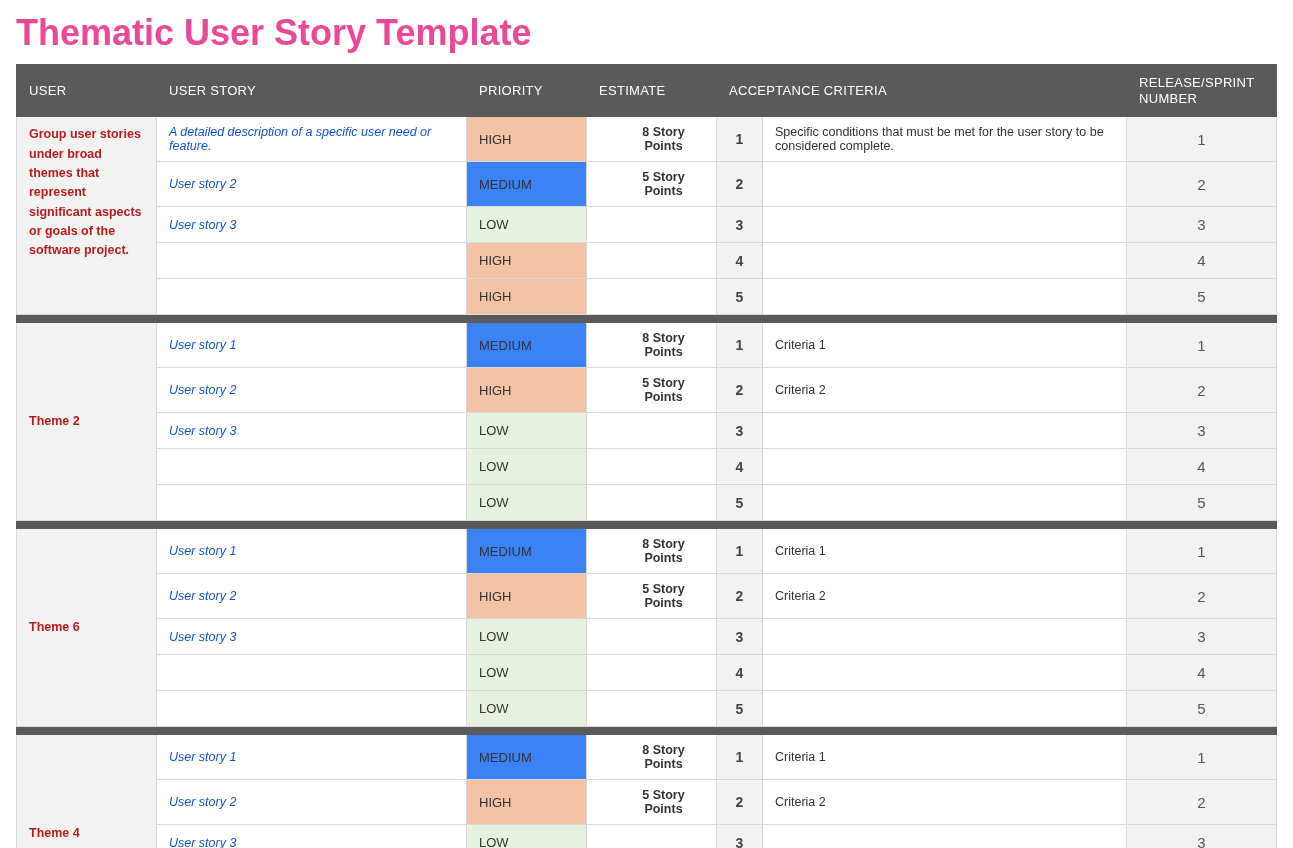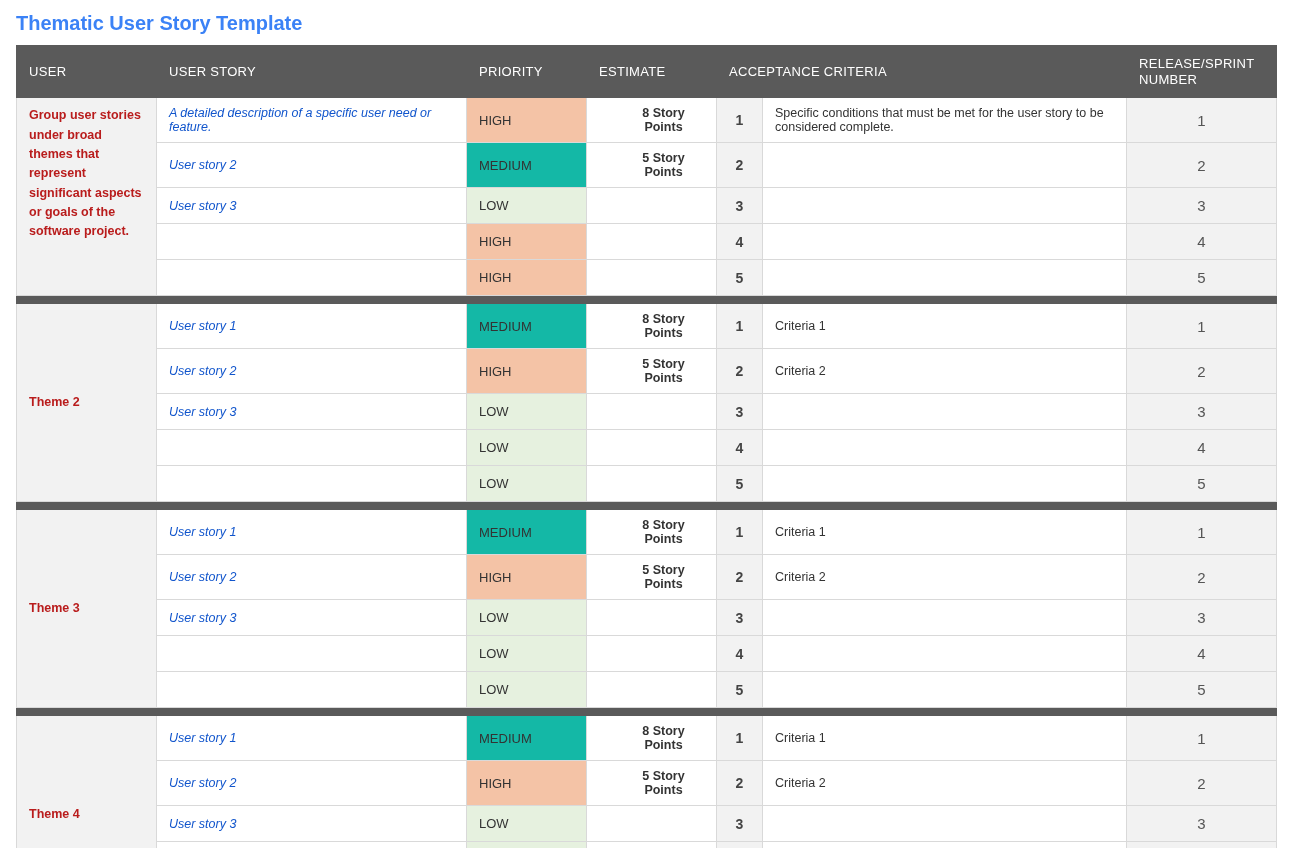--- a/index.html
+++ b/index.html
@@ -4,22 +4,22 @@
 <style>
   * { box-sizing: border-box; }
   body {
     margin: 0;
     padding: 12px 16px;
     font-family: "Century Gothic", "Segoe UI", Arial, sans-serif;
     color: #333;
     background: #fff;
   }
   .page-title {
-    color: #3b82f6;
-    font-size: 20px;
+    color: #ec4899;
+    font-size: 36px;
     font-weight: bold;
     margin: 0 0 10px 0;
   }
   table.main {
     border-collapse: collapse;
     width: 100%;
     table-layout: fixed;
   }
   table.main th {
     background: #5a5a5a;
@@ -62,21 +62,21 @@
     font-style: italic;
     font-size: 12.5px;
     margin-left: 12px;
   }
   td.priority-cell {
     text-align: left;
     color: #333;
     font-size: 13px;
   }
   .prio-HIGH   { background: #f4c3a6; }
-  .prio-MEDIUM { background: #14b8a6; }
+  .prio-MEDIUM { background: #3b82f6; }
   .prio-LOW    { background: #e6f1df; }
   td.estimate-cell {
     text-align: center;
     font-weight: 700;
     font-size: 12.5px;
     color: #333;
     padding-left: 36px;
   }
   td.num-cell {
     text-align: center;
@@ -214,21 +214,21 @@
         <td class="priority-cell prio-LOW">LOW</td>
         <td class="estimate-cell"></td>
         <td class="num-cell">5</td>
         <td class="criteria-cell"></td>
         <td class="release-cell">5</td>
       </tr>
       <tr class="divider">
         <td colspan="7"></td>
       </tr>
       <tr>
-        <td class="theme-cell middle" rowspan="5">Theme 3</td>
+        <td class="theme-cell middle" rowspan="5">Theme 6</td>
         <td class="story-cell">User story 1</td>
         <td class="priority-cell prio-MEDIUM">MEDIUM</td>
         <td class="estimate-cell">8 Story Points</td>
         <td class="num-cell">1</td>
         <td class="criteria-cell">Criteria 1</td>
         <td class="release-cell">1</td>
       </tr>
       <tr>
         <td class="story-cell">User story 2</td>
         <td class="priority-cell prio-HIGH">HIGH</td>

